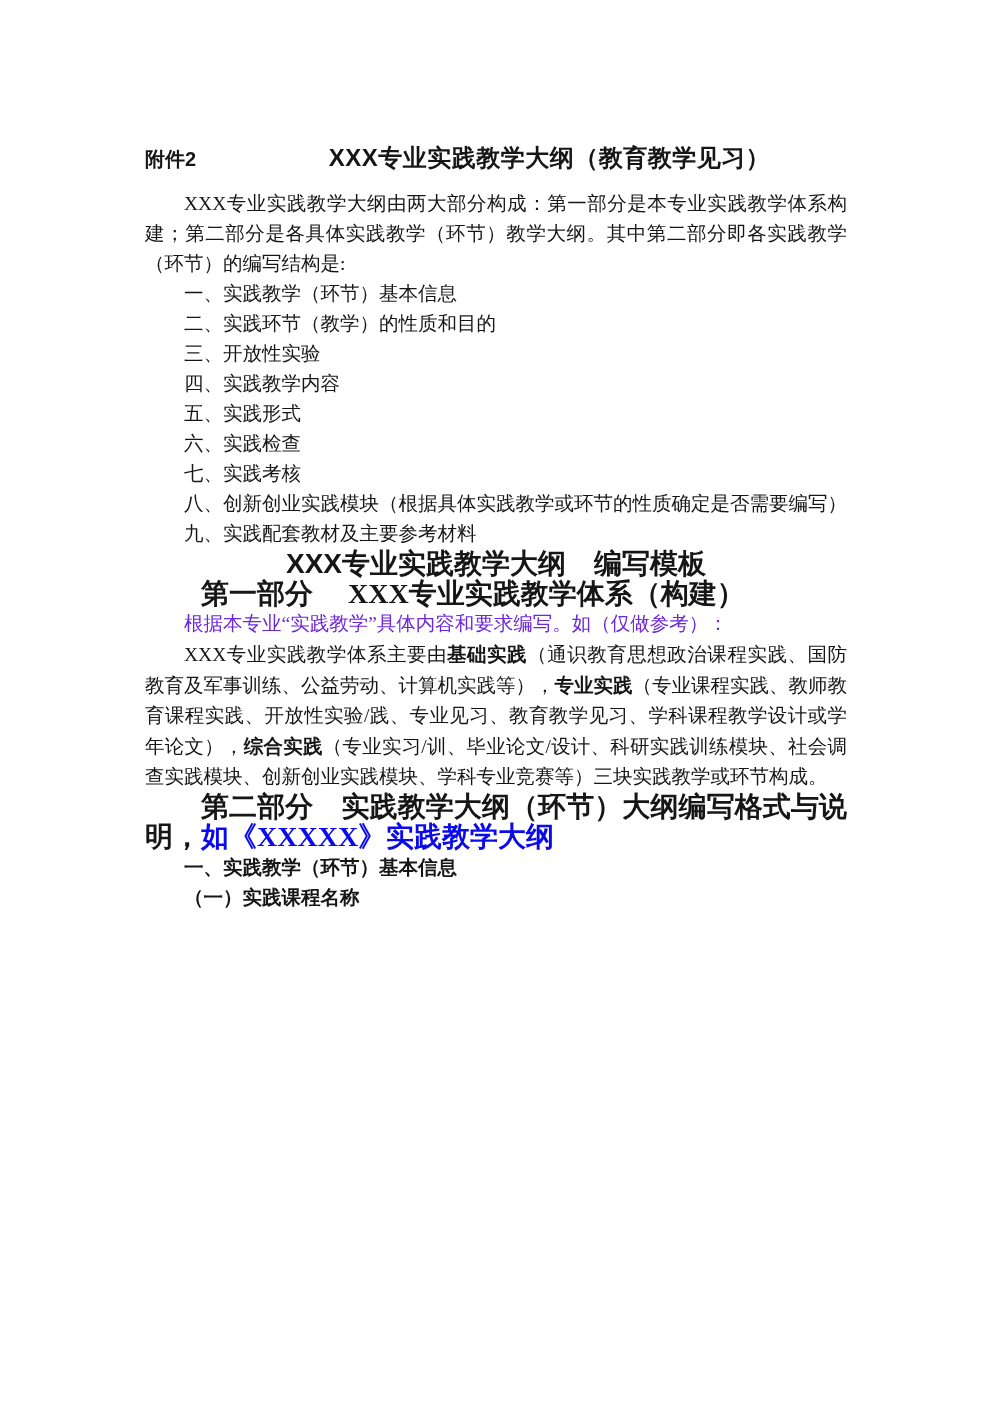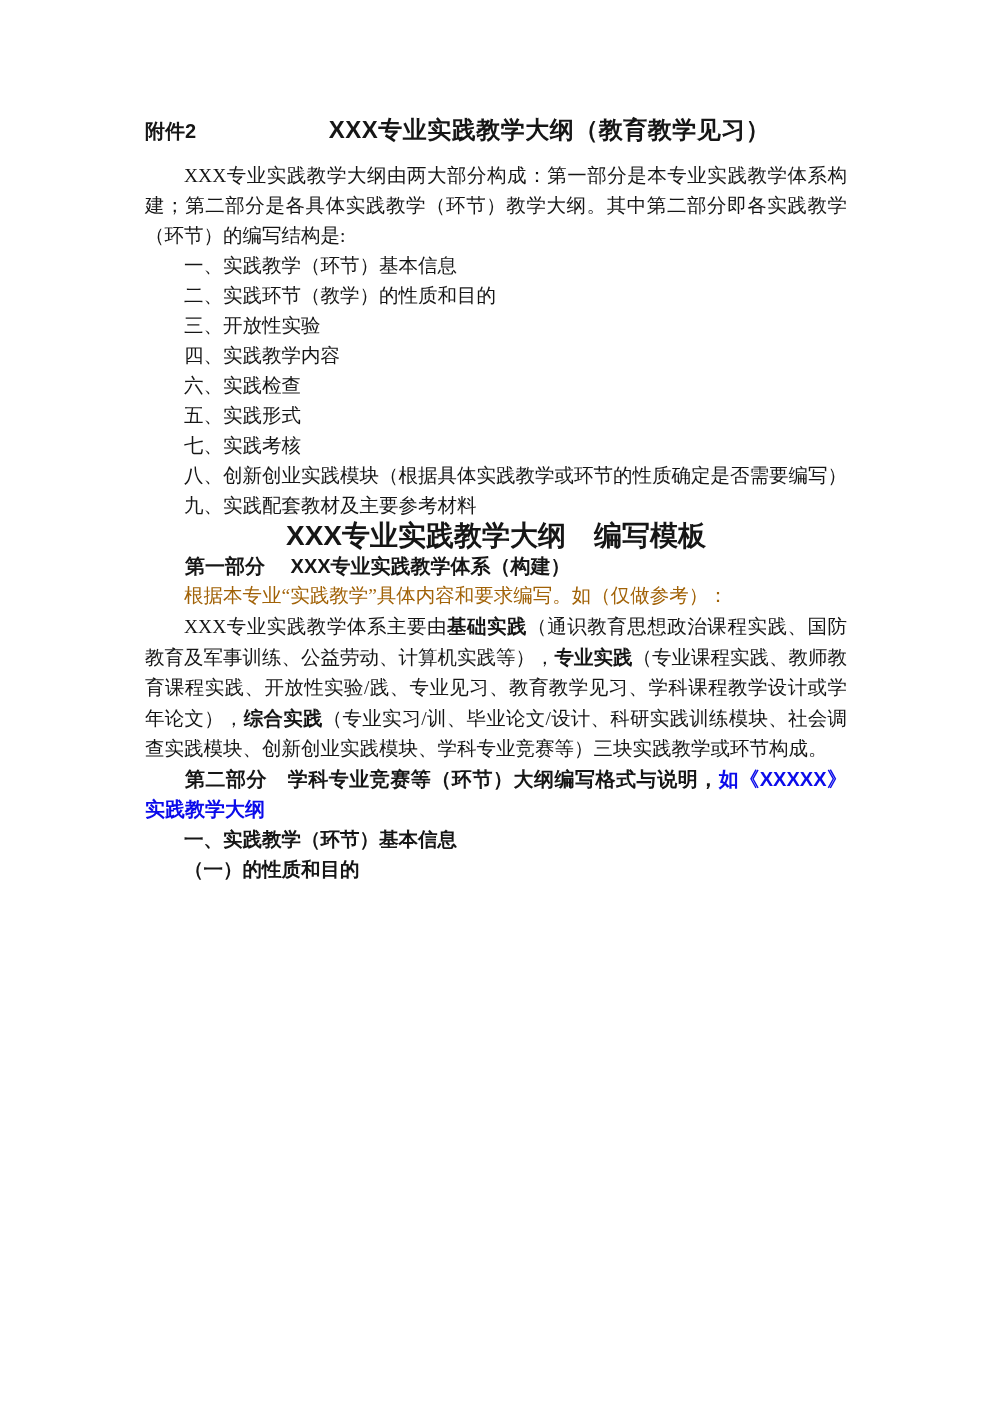--- a/index.html
+++ b/index.html
@@ -8,21 +8,21 @@
     width: 993px;
     height: 1404px;
     background: #ffffff;
     font-family: "Liberation Serif", serif;
     color: #161616;
     overflow: hidden;
   }
   .content {
     position: absolute;
     left: 145px;
-    top: 112px;
+    top: 140px;
     width: 702px;
   }
   .title-row {
     display: flex;
     align-items: baseline;
     line-height: 36px;
     margin-bottom: 12px;
     font-family: "Liberation Sans", sans-serif;
     font-weight: bold;
     white-space: nowrap;
@@ -41,66 +41,66 @@
     text-align: justify;
   }
   .indent { text-indent: 2em; }
   .center-heading {
     text-align: center;
     font-size: 28px;
     font-weight: bold;
     font-family: "Liberation Sans", sans-serif;
   }
   .part-heading {
-    font-size: 20px;
+    font-size: 28px;
     font-weight: bold;
-    font-family: Liberation Sans, sans-serif;
+    font-family: Liberation Serif, serif;
     text-align: justify;
   }
   .sub-heading {
     font-size: 19.5px;
     font-weight: bold;
     font-family: "Liberation Sans", sans-serif;
   }
-  .blue-note { color: #a16207; }
+  .blue-note { color: #6d28d9; }
   .blue-bold { color: #0b0bea; }
   .hei-bold { font-family: "Liberation Sans", sans-serif; font-weight: bold; margin-top: 12px; }
 </style>
 </head>
 <body>
 
 <div class="page">
   <div class="content">
 
     <div class="title-row">
       <span class="attachment-label">附件2</span>
       <span class="doc-title">XXX专业实践教学大纲（教育教学见习）</span>
     </div>
 
     <p class="body indent">XXX专业实践教学大纲由两大部分构成：第一部分是本专业实践教学体系构建；第二部分是各具体实践教学（环节）教学大纲。其中第二部分即各实践教学（环节）的编写结构是:</p>
 
     <p class="body indent">一、实践教学（环节）基本信息</p>
     <p class="body indent">二、实践环节（教学）的性质和目的</p>
     <p class="body indent">三、开放性实验</p>
     <p class="body indent">四、实践教学内容</p>
+    <p class="body indent">五、实践形式</p>
     <p class="body indent">六、实践检查</p>
-    <p class="body indent">五、实践形式</p>
     <p class="body indent">七、实践考核</p>
     <p class="body indent">八、创新创业实践模块（根据具体实践教学或环节的性质确定是否需要编写）</p>
     <p class="body indent">九、实践配套教材及主要参考材料</p>
 
     <p class="center-heading">XXX专业实践教学大纲　编写模板</p>
 
     <p class="part-heading indent">第一部分　 XXX专业实践教学体系（构建）</p>
 
     <p class="body indent blue-note">根据本专业“实践教学”具体内容和要求编写。如（仅做参考）：</p>
 
     <p class="body indent"><span>XXX专业实践教学体系主要由</span><span class="hei-bold">基础实践</span><span>（通识教育思想政治课程实践、国防教育及军事训练、公益劳动、计算机实践等），</span><span class="hei-bold">专业实践</span><span>（专业课程实践、教师教育课程实践、开放性实验/践、专业见习、教育教学见习、学科课程教学设计或学年论文），</span><span class="hei-bold">综合实践</span><span>（专业实习/训、毕业论文/设计、科研实践训练模块、社会调查实践模块、创新创业实践模块、学科专业竞赛等）三块实践教学或环节构成。</span></p>
 
 
-    <p class="part-heading indent"><span>第二部分　学科专业竞赛等（环节）大纲编写格式与说明，</span><span class="blue-bold">如《XXXXX》实践教学大纲</span></p>
+    <p class="part-heading indent"><span>第二部分　实践教学大纲（环节）大纲编写格式与说明，</span><span class="blue-bold">如《XXXXX》实践教学大纲</span></p>
 
     <p class="sub-heading indent">一、实践教学（环节）基本信息</p>
 
-    <p class="sub-heading indent">（一）的性质和目的</p>
+    <p class="sub-heading indent">（一）实践课程名称</p>
 
   </div>
 </div>
 
 </body></html>

